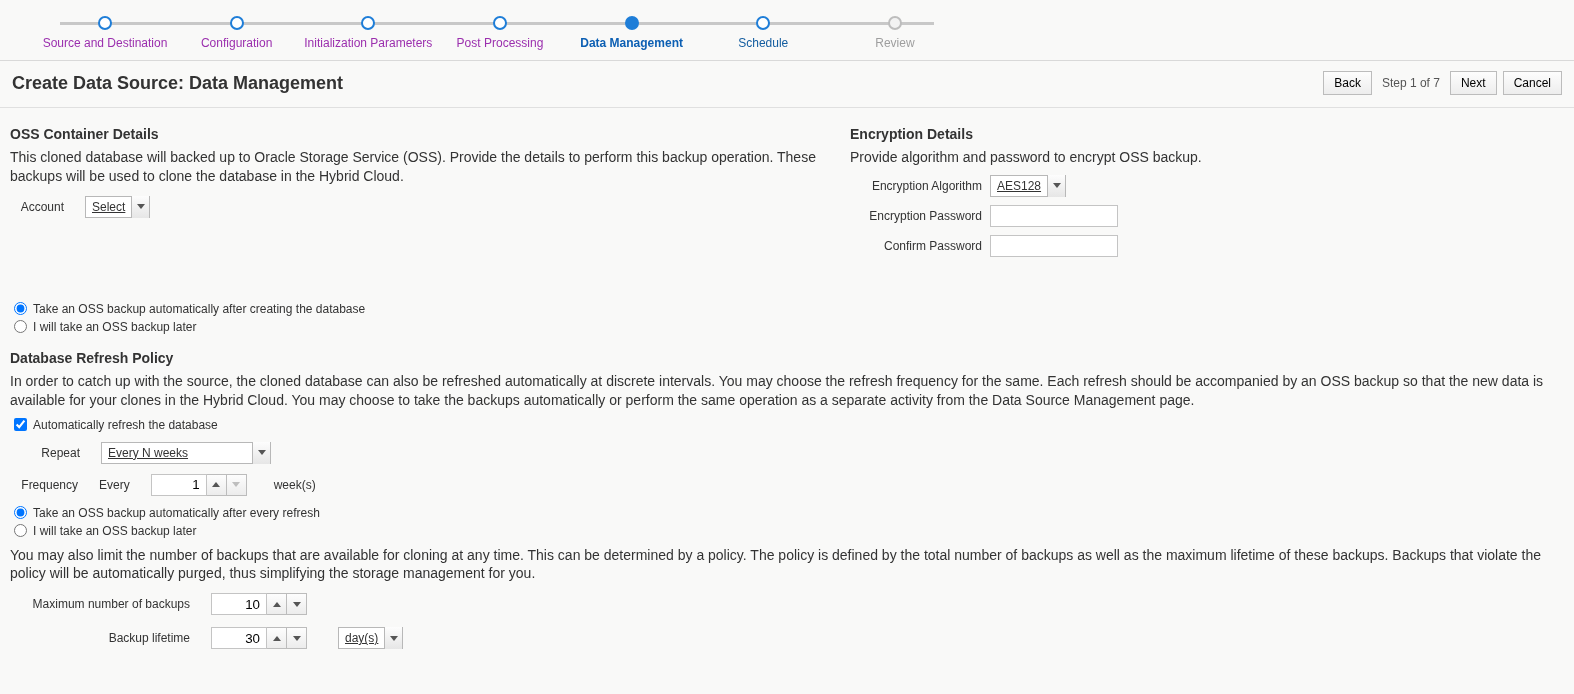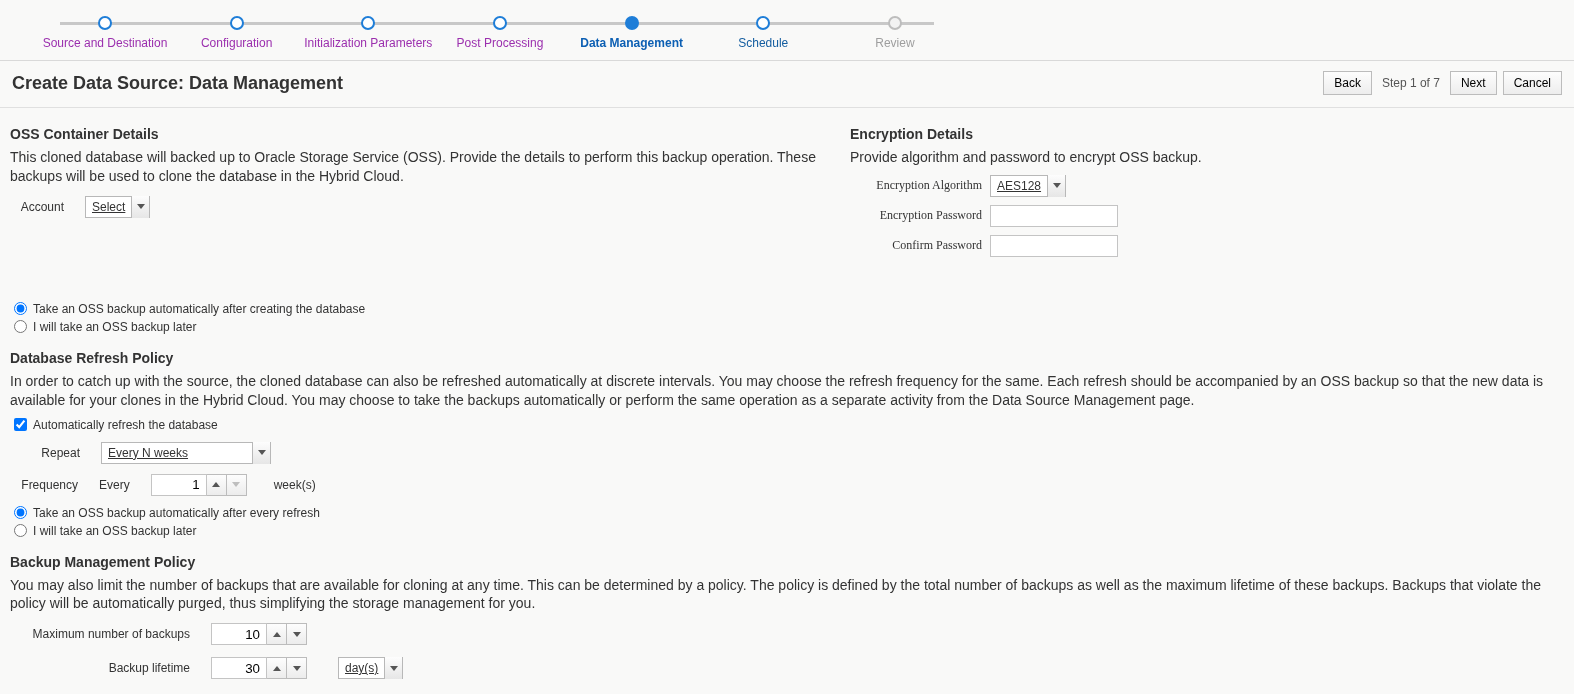--- a/index.html
+++ b/index.html
@@ -121,21 +121,21 @@
   .spin-btns { display:flex; }
   .spin-btn {
     width:20px; height:22px;
     border:1px solid #bcbcbc; border-left:none;
     background:linear-gradient(#fdfdfd,#ececec);
     display:flex;align-items:center;justify-content:center;cursor:pointer;
   }
   .unit { margin-left:6px; }
 
   .enc-grid { display:grid; grid-template-columns: 140px auto; row-gap:8px; align-items:center; margin-top:6px;}
-  .enc-grid .lbl { text-align:right; padding-right:8px;font-family:Liberation Serif, serif; }
+  .enc-grid .lbl { text-align:right; padding-right:8px; }
 
   .checkbox-line { margin:6px 0 8px 4px; display:flex; align-items:center; gap:6px;}
 </style>
 </head>
 <body>
 
 <div class="wizard-bar">
   <div class="wizard-track"></div>
   <div class="wizard-steps">
     <div class="wizard-step">
@@ -264,21 +264,20 @@
     <input type="radio" name="refbk" checked="" style="">
     <span>Take an OSS backup automatically after every refresh</span>
   </div>
   <div class="radio-row">
     <input type="radio" name="refbk" style="">
     <span>I will take an OSS backup later</span>
   </div>
 </div>
 
 <div class="full-section">
-  <div class="section-title">Backup Management Policy</div>
   <div class="section-desc">You may also limit the number of backups that are available for cloning at any time. This can be determined by a policy. The policy is defined by the total number of backups as well as the maximum lifetime of these backups. Backups that violate the policy will be automatically purged, thus simplifying the storage management for you.</div>
 
   <div class="form-row">
     <div class="form-label" style="width:180px;font-weight:normal">Maximum number of backups</div>
     <div class="spinner">
       <input type="text" value="10" style="">
       <div class="spin-btns">
         <div class="spin-btn">
             <div class="chev chev-up"></div>
           </div>

